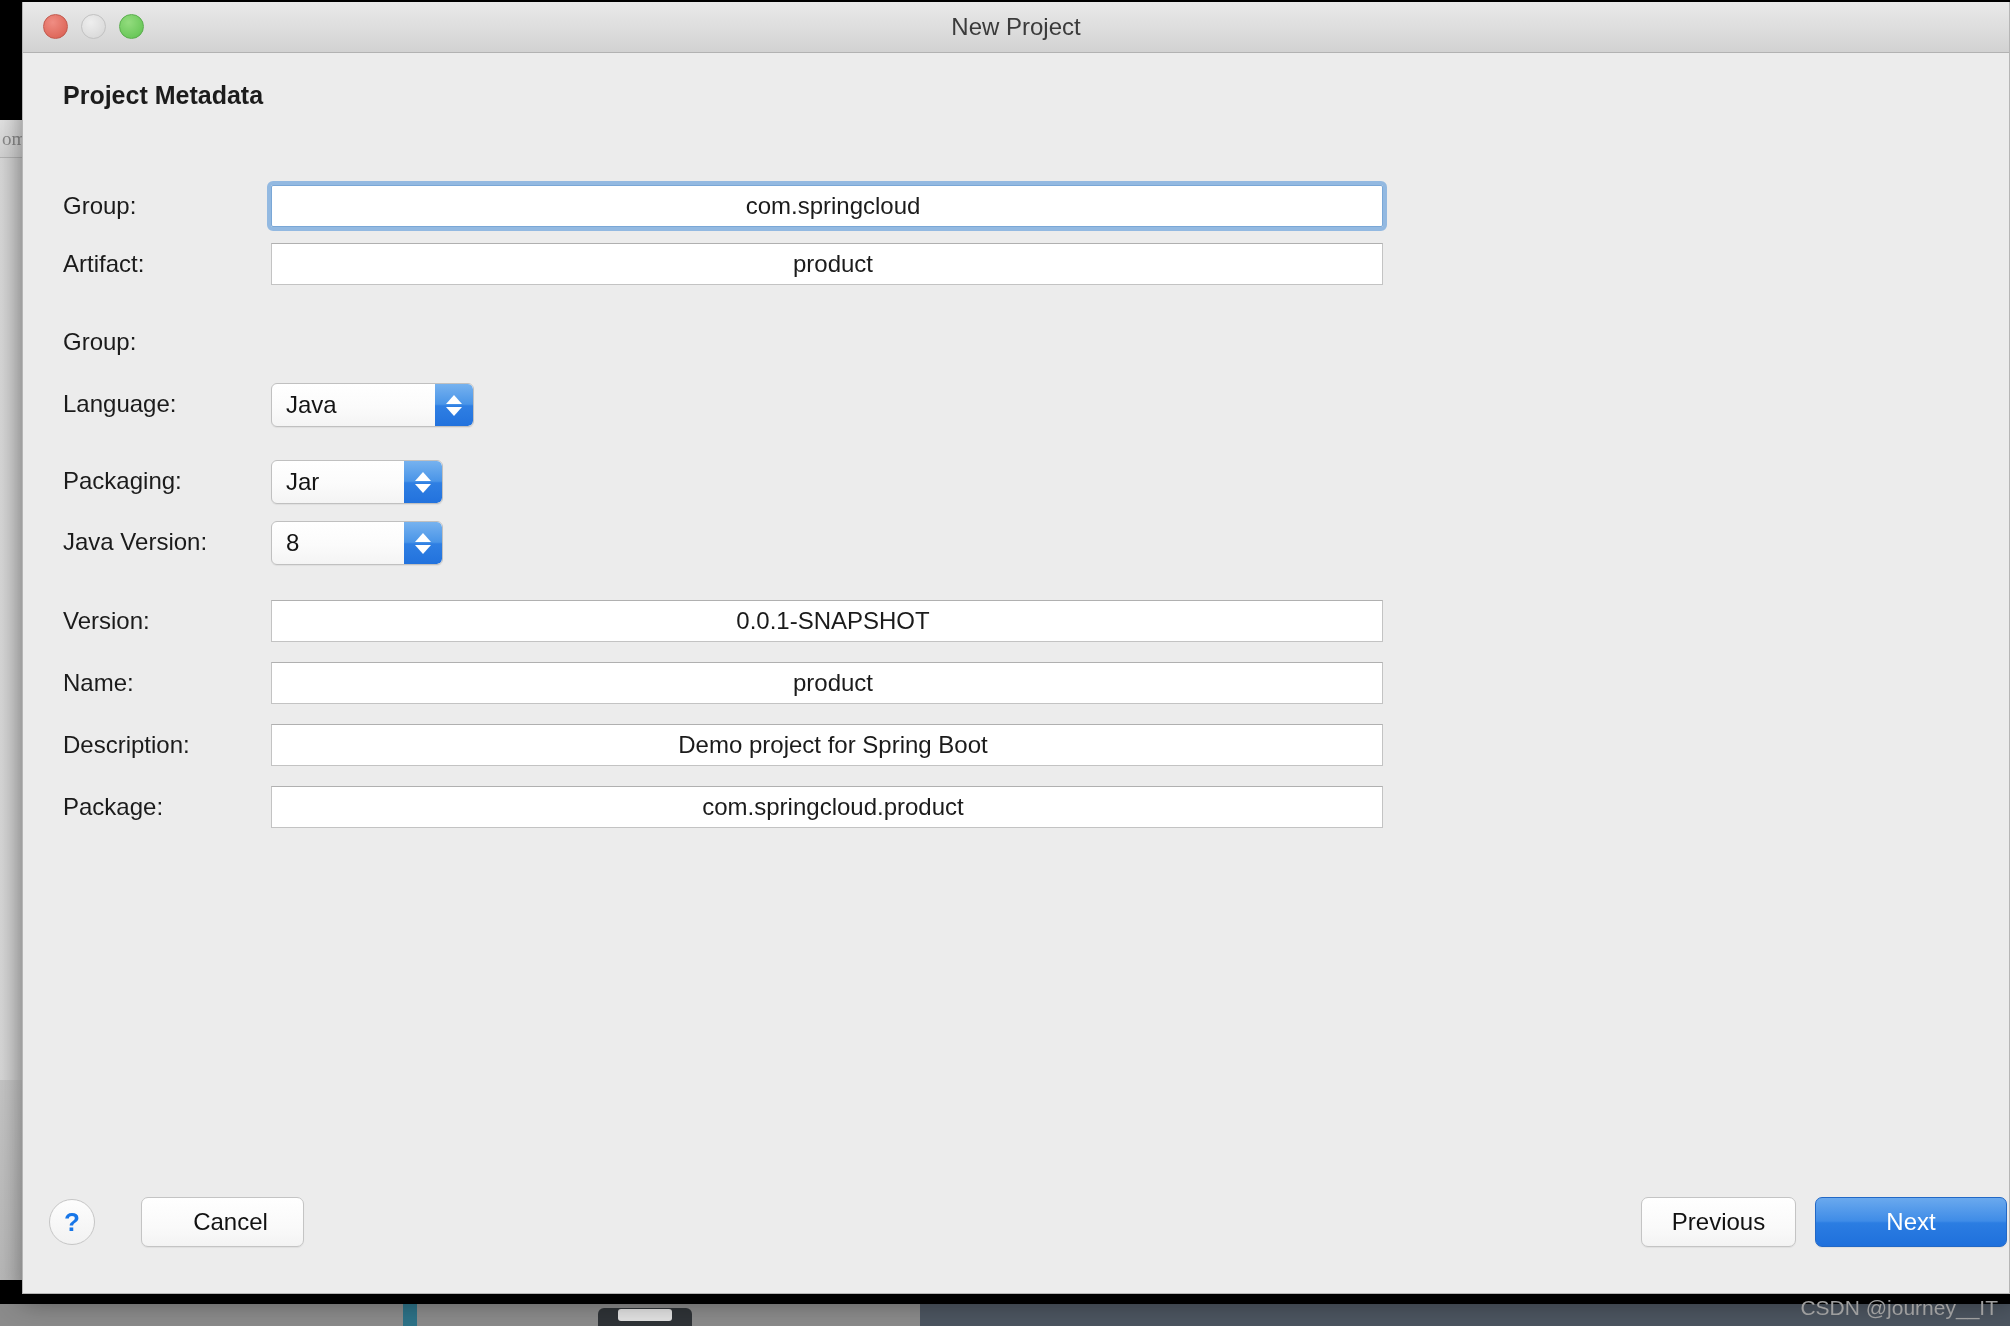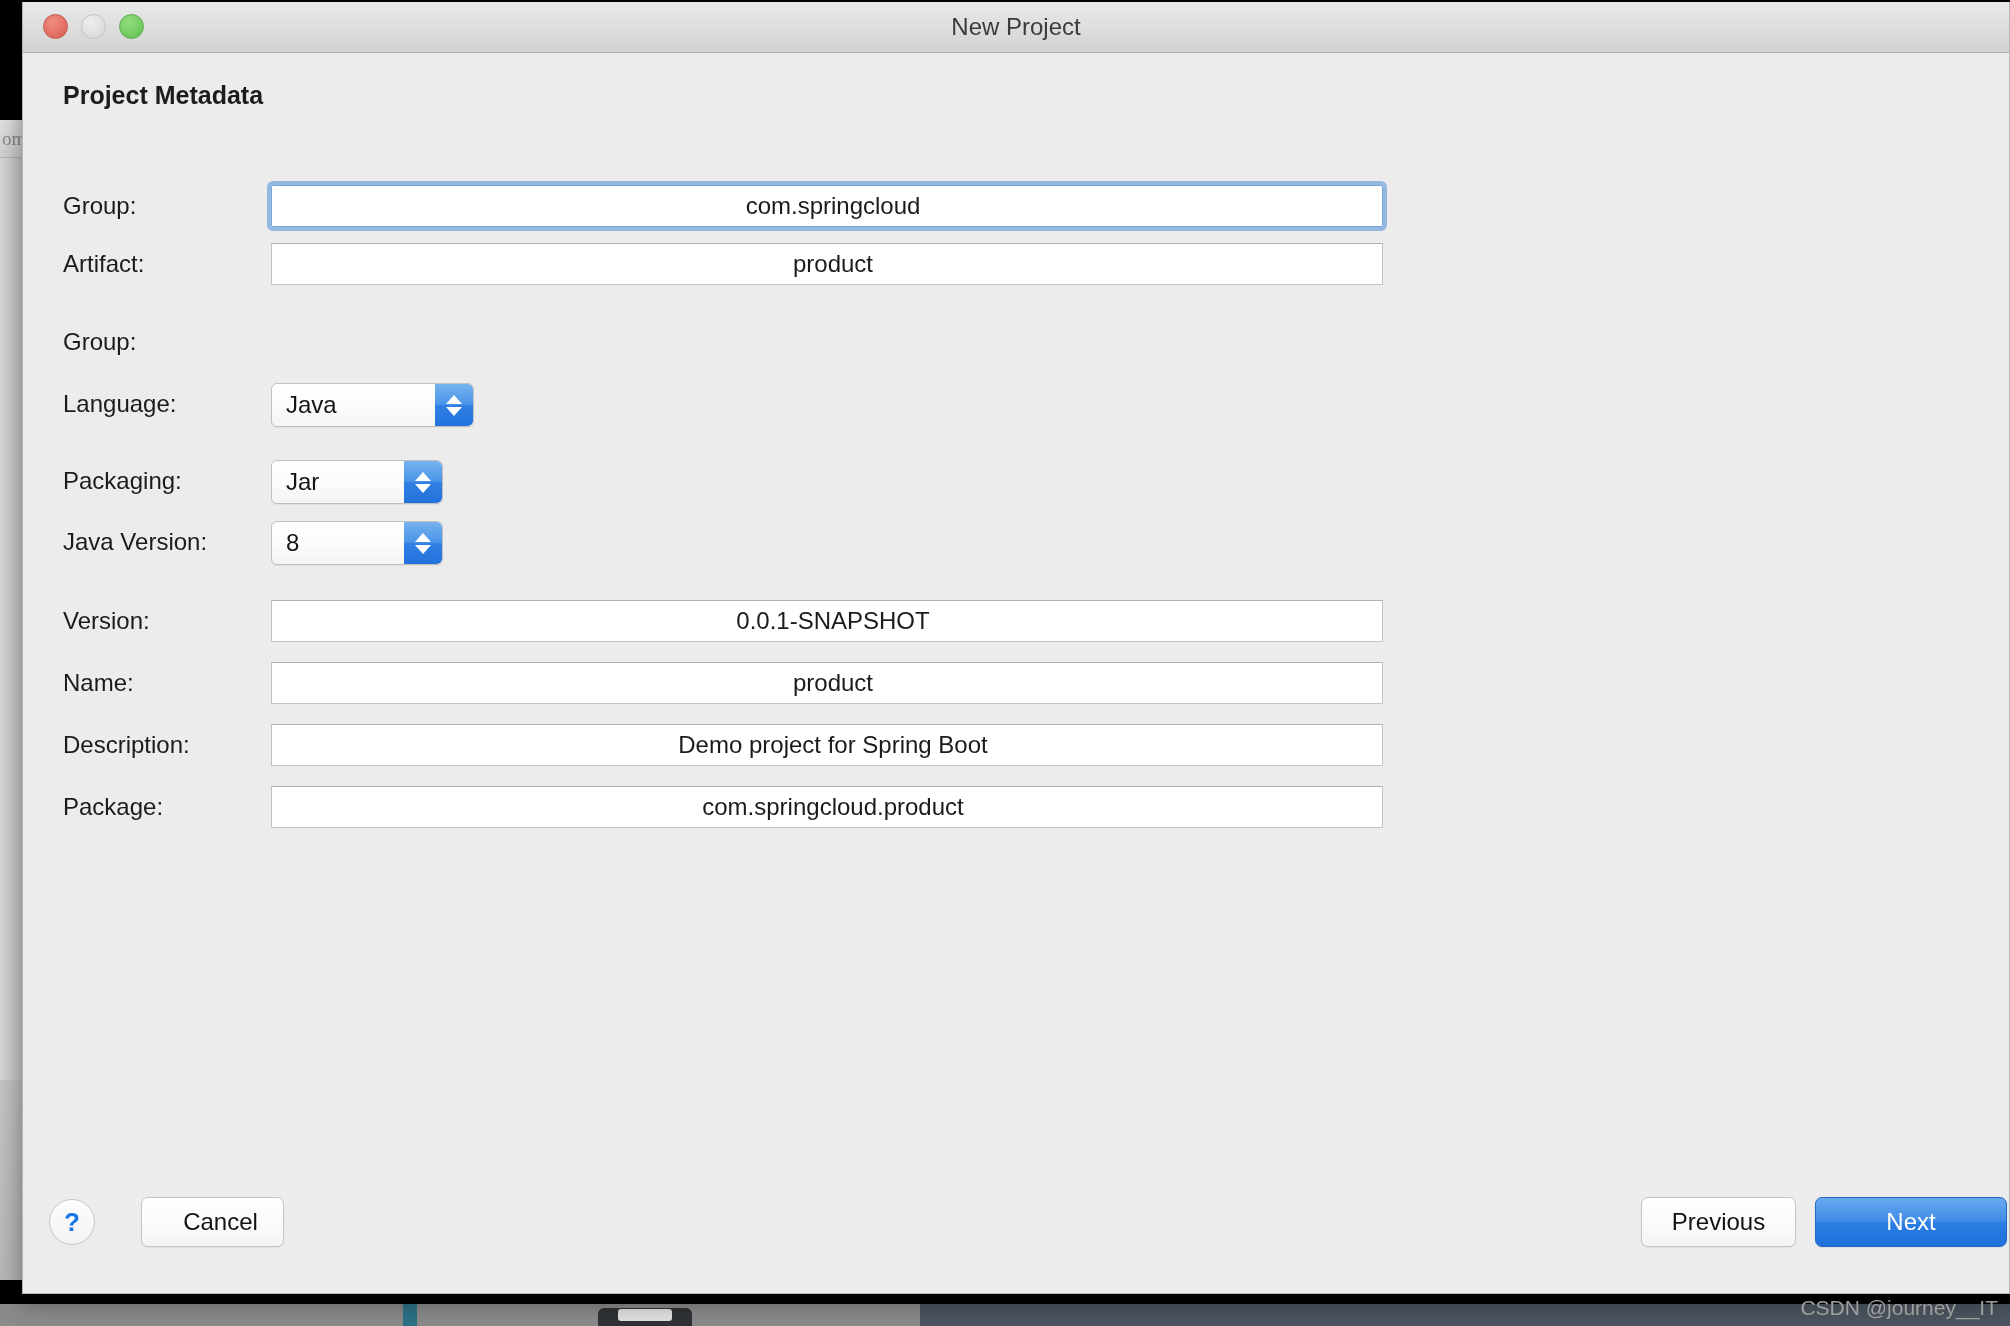--- a/index.html
+++ b/index.html
@@ -287,21 +287,21 @@
     border-radius: 7px;
     box-sizing: border-box;
     font-size: 24px;
     text-align: center;
     line-height: 48px;
     background: linear-gradient(to bottom, #ffffff, #fafafa 60%, #f3f3f3);
     border: 1px solid #c4c4c4;
     color: #121212;
     box-shadow: 0 1px 1px rgba(0,0,0,0.06);
   }
-  .btn.cancel   { left: 118px; width: 143px; padding-left: 16px; }
+  .btn.cancel   { left: 118px; width: 163px; padding-left: 16px; }
   .btn.previous { left: 1618px; width: 155px; }
   .btn.next {
     left: 1792px;
     width: 192px;
     background: linear-gradient(to bottom, #6aa9ee 0%, #3f8ce7 48%, #2b7de2 52%, #1f70dc 100%);
     border: 1px solid #2268c6;
     color: #ffffff;
   }
   .watermark {
     position: absolute;

